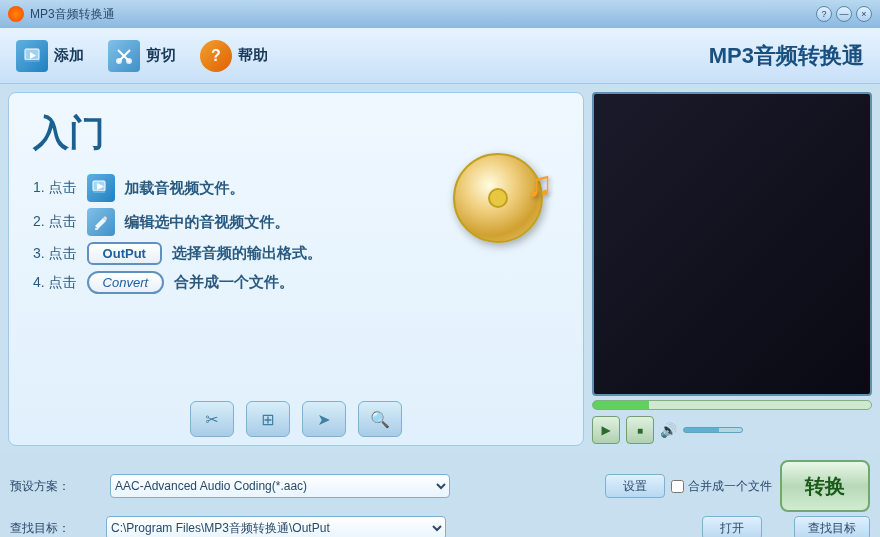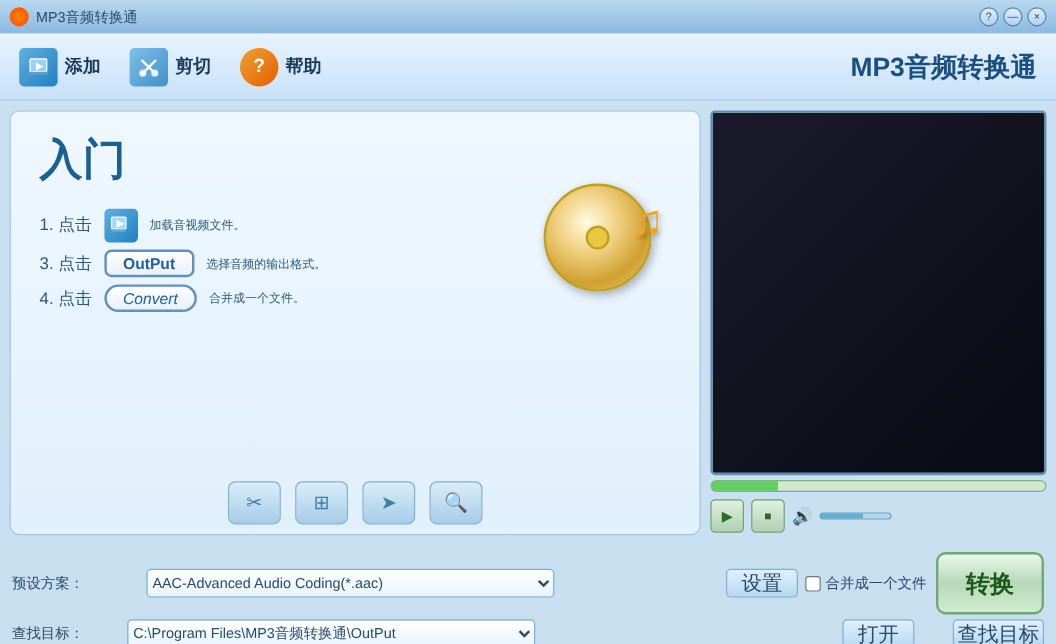--- a/index.html
+++ b/index.html
@@ -178,22 +178,23 @@
       background: linear-gradient(to bottom, #ffffff, #e8f0f8);
       border: 2px solid #6090c0;
       border-radius: 12px;
       padding: 2px 14px;
       font-size: 13px;
       font-style: italic;
       color: #2060a0;
       cursor: pointer;
     }
     .step-text {
-      font-size: 10px;
+      font-size: 15px;
       color: #2a5a80;
+      font-weight: bold;
     }
 
     
     .cd-decoration {
       position: absolute;
       right: 30px;
       top: 60px;
       width: 100px;
       height: 100px;
     }
@@ -323,21 +324,21 @@
       padding: 0 0;
       max-width: 340px;
       margin-left: 32px;
     }
     .settings-action-btn {
       width: 60px;
       height: 24px;
       background: linear-gradient(to bottom, #e0f0ff, #b8d8f0);
       border: 1px solid #80b0d0;
       border-radius: 4px;
-      font-size: 17px;
+      font-size: 12px;
       color: #2a4a6a;
       cursor: pointer;
       display: flex;
       align-items: center;
       justify-content: center;
     }
     .merge-checkbox {
       display: flex;
       align-items: center;
       gap: 4px;
@@ -431,20 +432,31 @@
         <div class="step-icon step-icon-add">
           <svg width="20" height="20" viewBox="0 0 20 20" fill="none">
             <rect x="2" y="3" width="12" height="10" rx="1" fill="#a0d8f8" stroke="white" stroke-width="1"></rect>
             <polygon points="6,5 13,8.5 6,12" fill="white"></polygon>
             <rect x="2" y="13" width="12" height="2" fill="#60b0e0" rx="1"></rect>
           </svg>
         </div>
         <span class="step-text">加载音视频文件。</span>
       </div>
 
+      <div class="step-row">
+        <span class="step-num">2. 点击</span>
+        <div class="step-icon step-icon-edit">
+          <svg width="20" height="20" viewBox="0 0 20 20" fill="none">
+            <path d="M4 14 L12 6 L15 9 L7 17 Z" fill="white" opacity="0.9"></path>
+            <path d="M12 6 L14 4 L16 6 L15 9 Z" fill="#e0e0e0"></path>
+            <line x1="4" y1="17" x2="7" y2="17" stroke="white" stroke-width="1.5"></line>
+          </svg>
+        </div>
+        <span class="step-text">编辑选中的音视频文件。</span>
+      </div>
 
       <div class="step-row">
         <span class="step-num">3. 点击</span>
         <button class="profile-btn">OutPut</button>
         <span class="step-text">选择音频的输出格式。</span>
       </div>
 
       <div class="step-row">
         <span class="step-num">4. 点击</span>
         <button class="convert-btn-inline">Convert</button>
@@ -468,21 +480,21 @@
       <div class="stop-btn">■</div>
       <span class="volume-icon">🔊</span>
       <div class="volume-slider"></div>
     </div>
   </div>
 
 </div>
 
 <div class="settings-bar">
   <div style="display:flex; align-items:center; gap:8px;">
-    <div style="display:flex; align-items:center; gap:20px; flex:1;">
+    <div style="display:flex; align-items:center; gap:8px; flex:1;">
       <span class="setting-label">预设方案：</span>
       <select class="setting-select">
         <option>AAC-Advanced Audio Coding(*.aac)</option>
       </select>
     </div>
     <div style="display:flex; gap:6px; align-items:center;">
       <button class="settings-action-btn">设置</button>
       <label class="merge-checkbox">
         <input type="checkbox" style="">
         <span>合并成一个文件</span>

